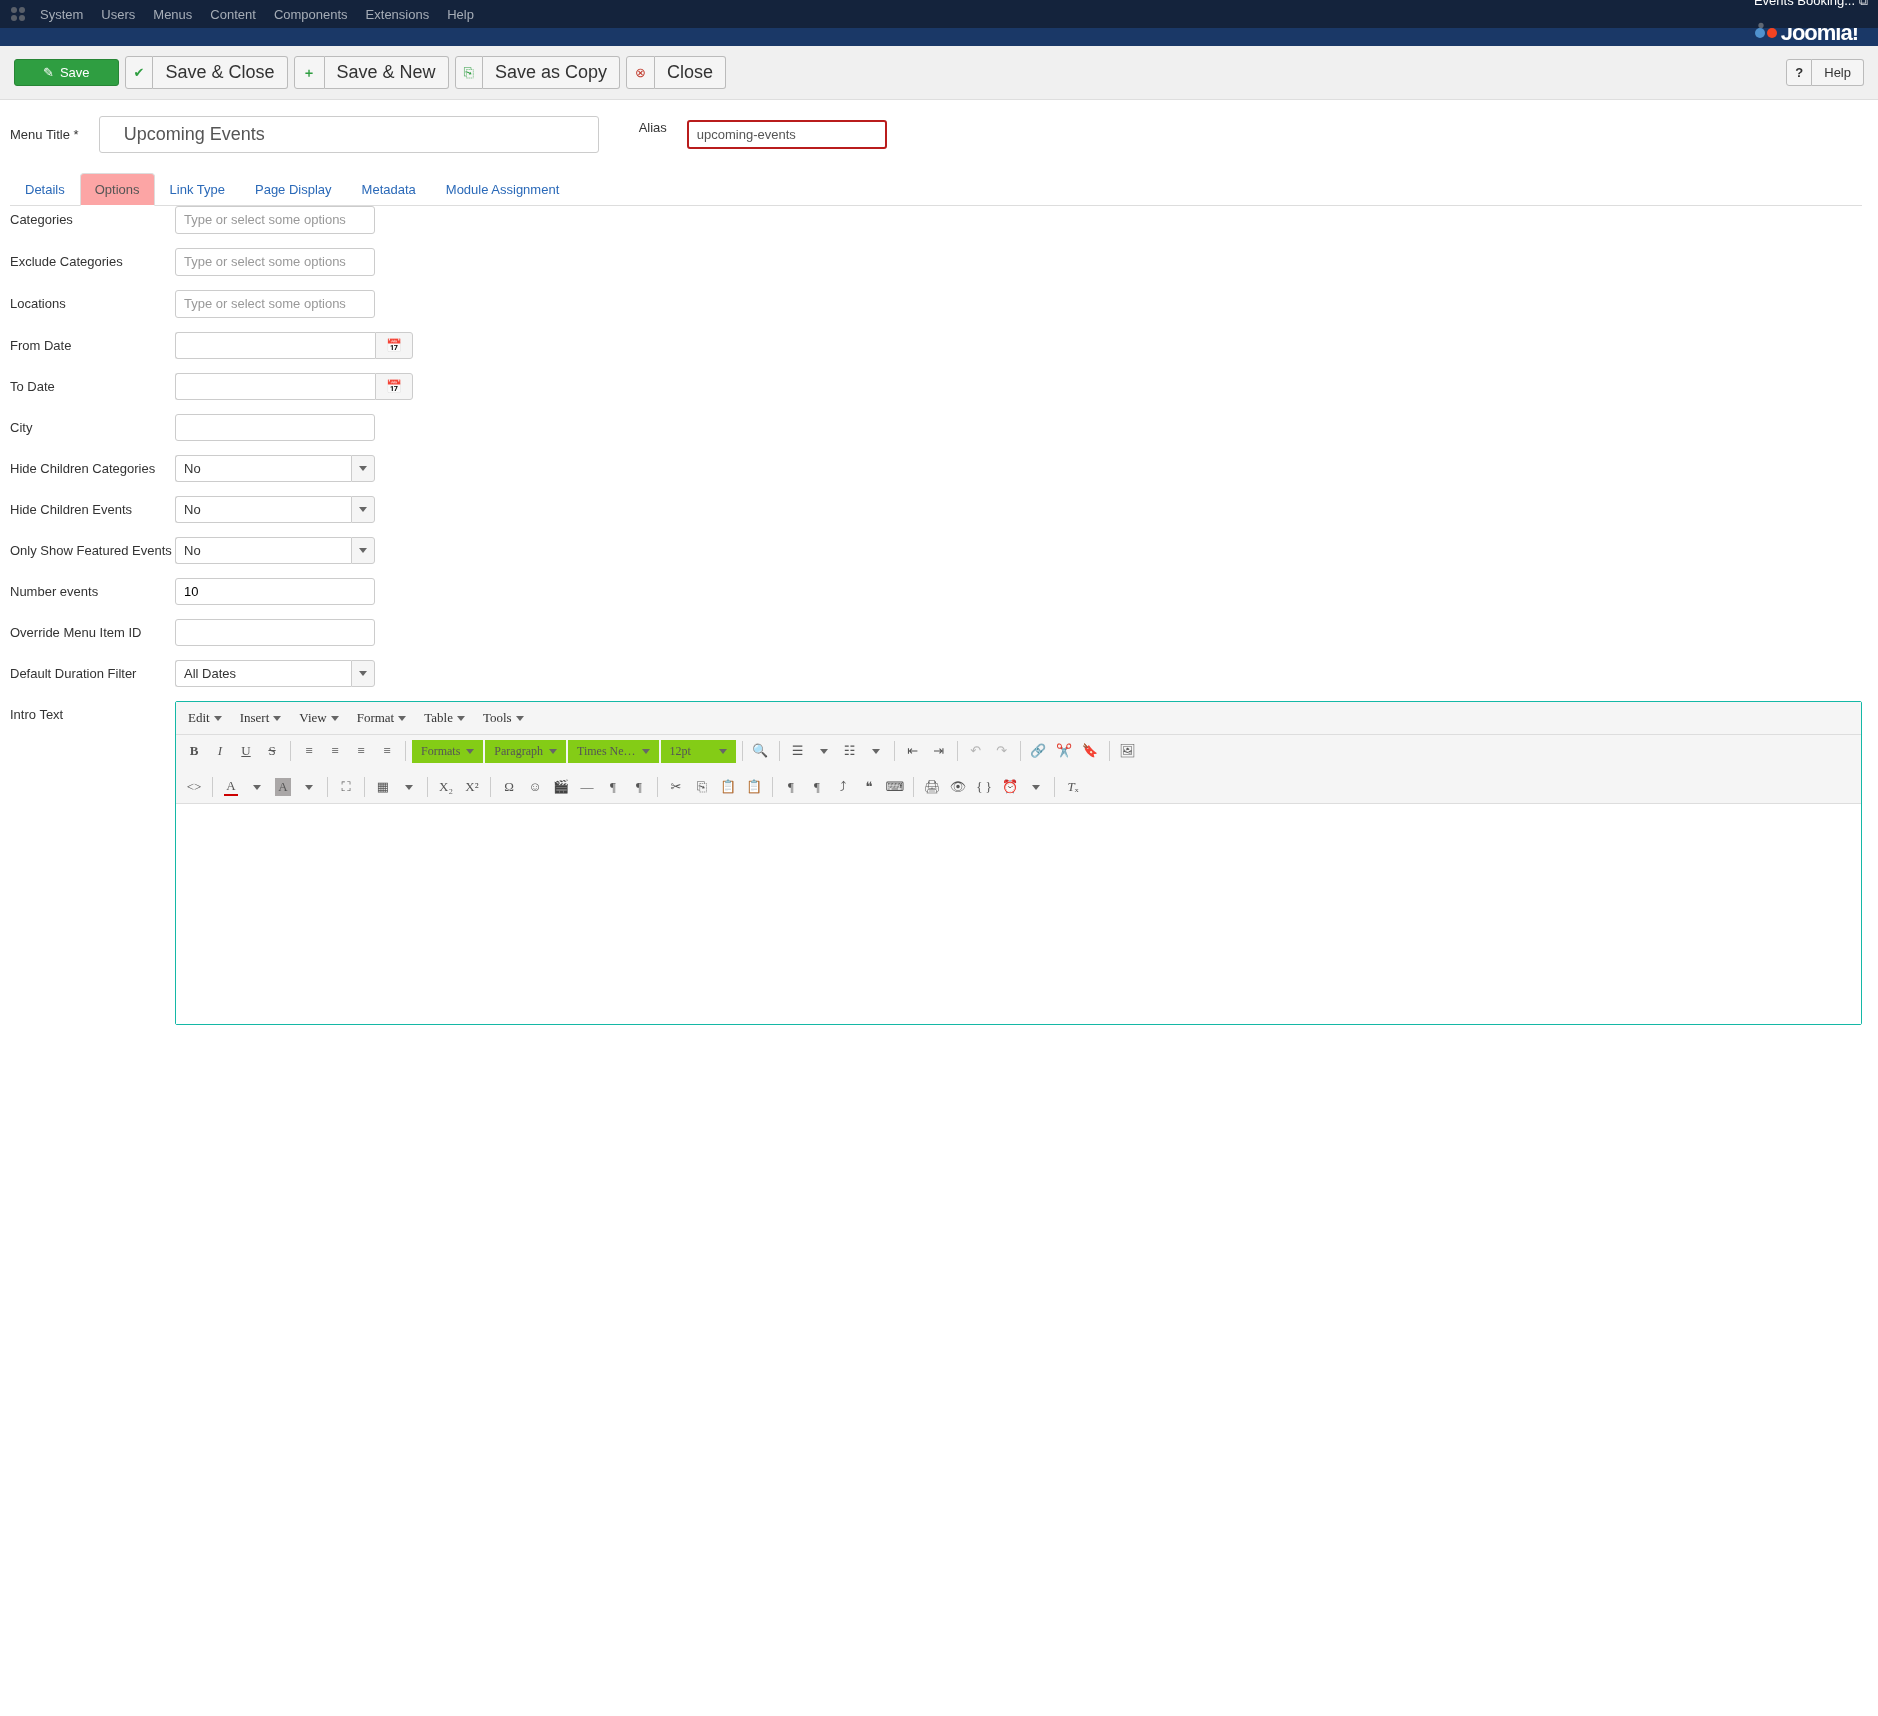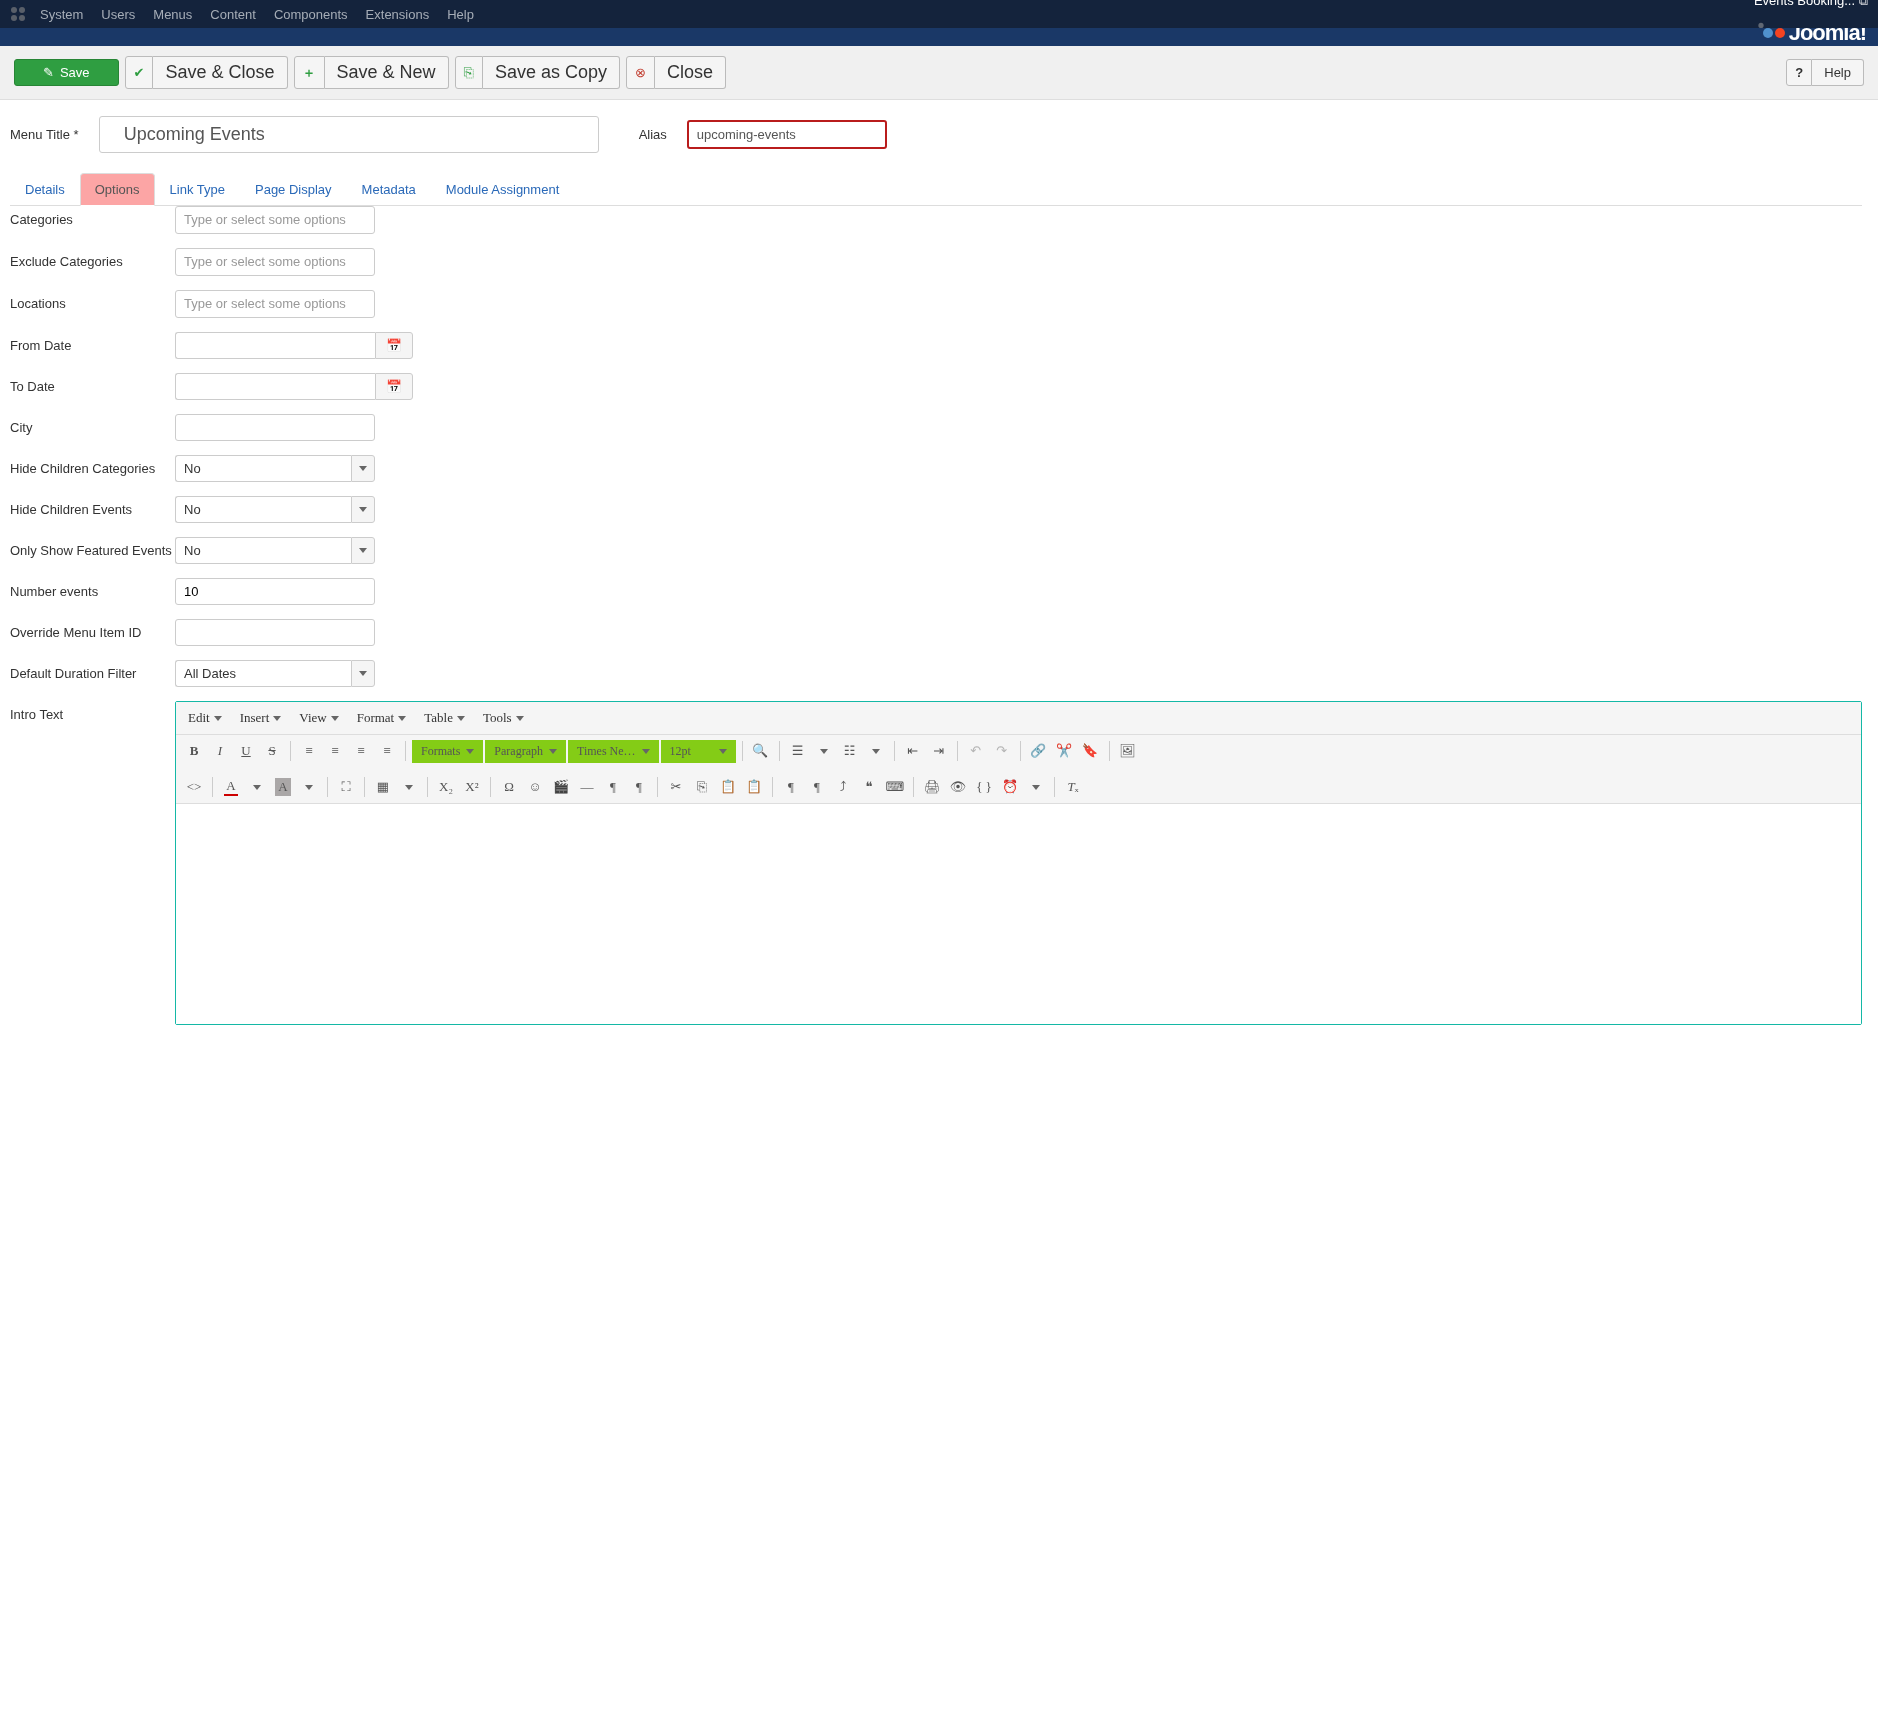--- a/index.html
+++ b/index.html
@@ -7,21 +7,21 @@
 
 .topbar { background: #14233c; height: 28px; display: flex; align-items: center; padding: 0 10px; color: #a6adb7; font-size: 13px; }
 .topbar .logo-icon { width: 16px; height: 16px; margin-right: 14px; opacity: 0.6; }
 .topbar-menu { display: flex; gap: 18px; }
 .topbar-menu span { cursor: pointer; }
 .topbar-right { margin-left: auto; display: flex; align-items: flex-start; gap: 12px; color: #fff; flex-direction: column; }
 .ext-icon { opacity: 0.8; }
 .user-icon { width: 14px; height: 14px; opacity: 0.5; }
 
 .header-strip { background: #1a3867; height: 18px; position: relative; overflow: hidden; }
-.header-strip .joomla-logo { position: absolute; right: 12px; top: -8px; display: flex; align-items: center; gap: 4px; }
+.header-strip .joomla-logo { position: absolute; right: 20px; top: -8px; display: flex; align-items: center; gap: 4px; }
 .header-strip .logo-circles { display: flex; gap: 2px; }
 .header-strip .c { width: 10px; height: 10px; border-radius: 50%; }
 .header-strip .jtext { color: #fff; font-size: 22px; font-weight: bold; letter-spacing: -1px; }
 
 .toolbar { background: #f0f0f0; border-bottom: 1px solid #dedede; padding: 10px 14px; display: flex; gap: 6px; align-items: center; }
 .btn { display: inline-flex; align-items: center; gap: 6px; background: #f5f5f5; border: 1px solid #bbb; border-radius: 3px; padding: 5px 12px; font-size: 13px; cursor: pointer; color: #333; }
 .btn-split { display: inline-flex; }
 .btn-split .icon-part { border: 1px solid #bbb; border-radius: 3px 0 0 3px; background: #f5f5f5; padding: 5px 8px; display: flex; align-items: center; }
 .btn-split .label-part { border: 1px solid #bbb; border-left: none; border-radius: 0 3px 3px 0; background: #f5f5f5; padding: 5px 12px; font-size: 18px; cursor: pointer; }
 .btn-green { background: #2f9e41; border: 1px solid #278535; color: #fff; padding: 5px 28px; }
@@ -148,21 +148,21 @@
   </div>
 </div>
 
 <div class="content">
 
   <div class="title-row">
     <div style="display:flex; align-items:center; gap:10px;">
       <label>Menu Title *</label>
       <input class="title-input" value="Upcoming Events" style="">
     </div>
-    <div style="display:flex; align-items:center; gap:10px;">
+    <div style="display:flex; align-items:flex-start; gap:10px;">
       <label>Alias</label>
       <input class="alias-input" value="upcoming-events" style="">
     </div>
   </div>
 
   <div class="tabs">
     <div class="tab">Details</div>
     <div class="tab active">Options</div>
     <div class="tab">Link Type</div>
     <div class="tab">Page Display</div>

